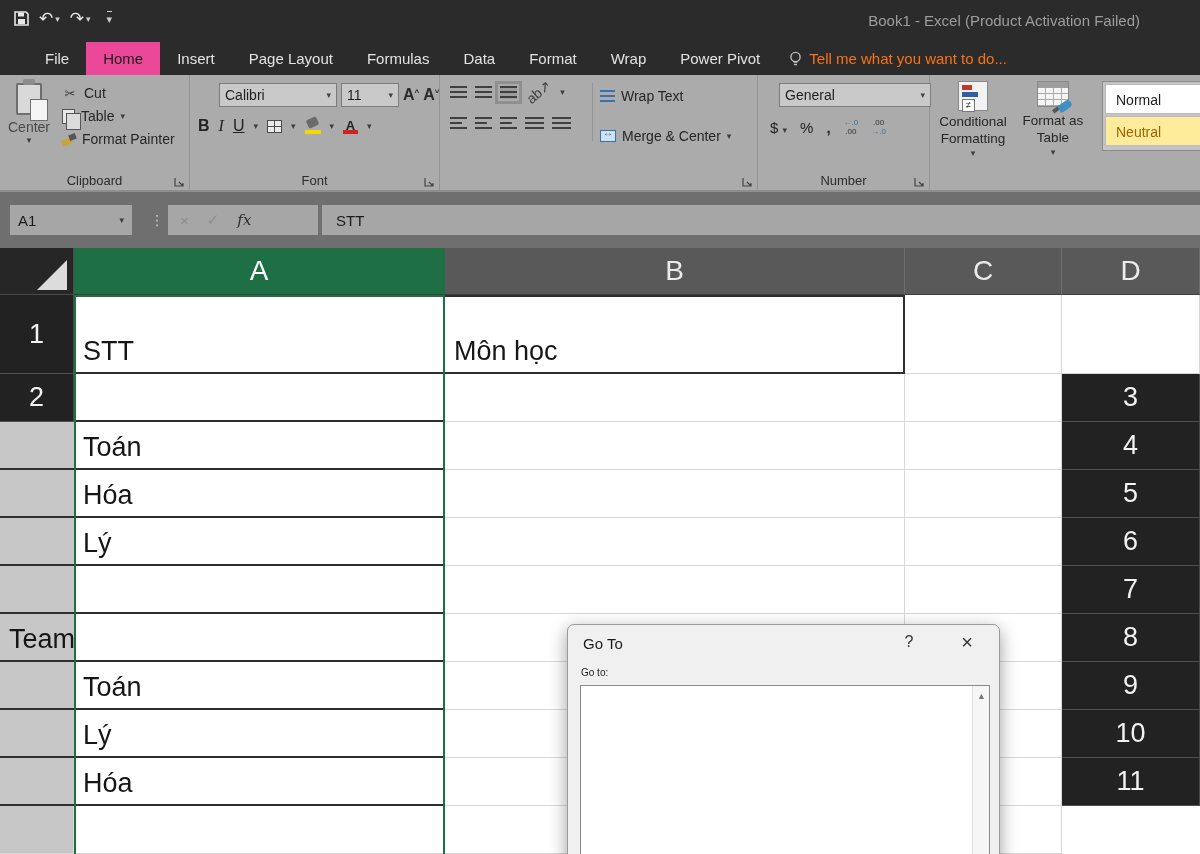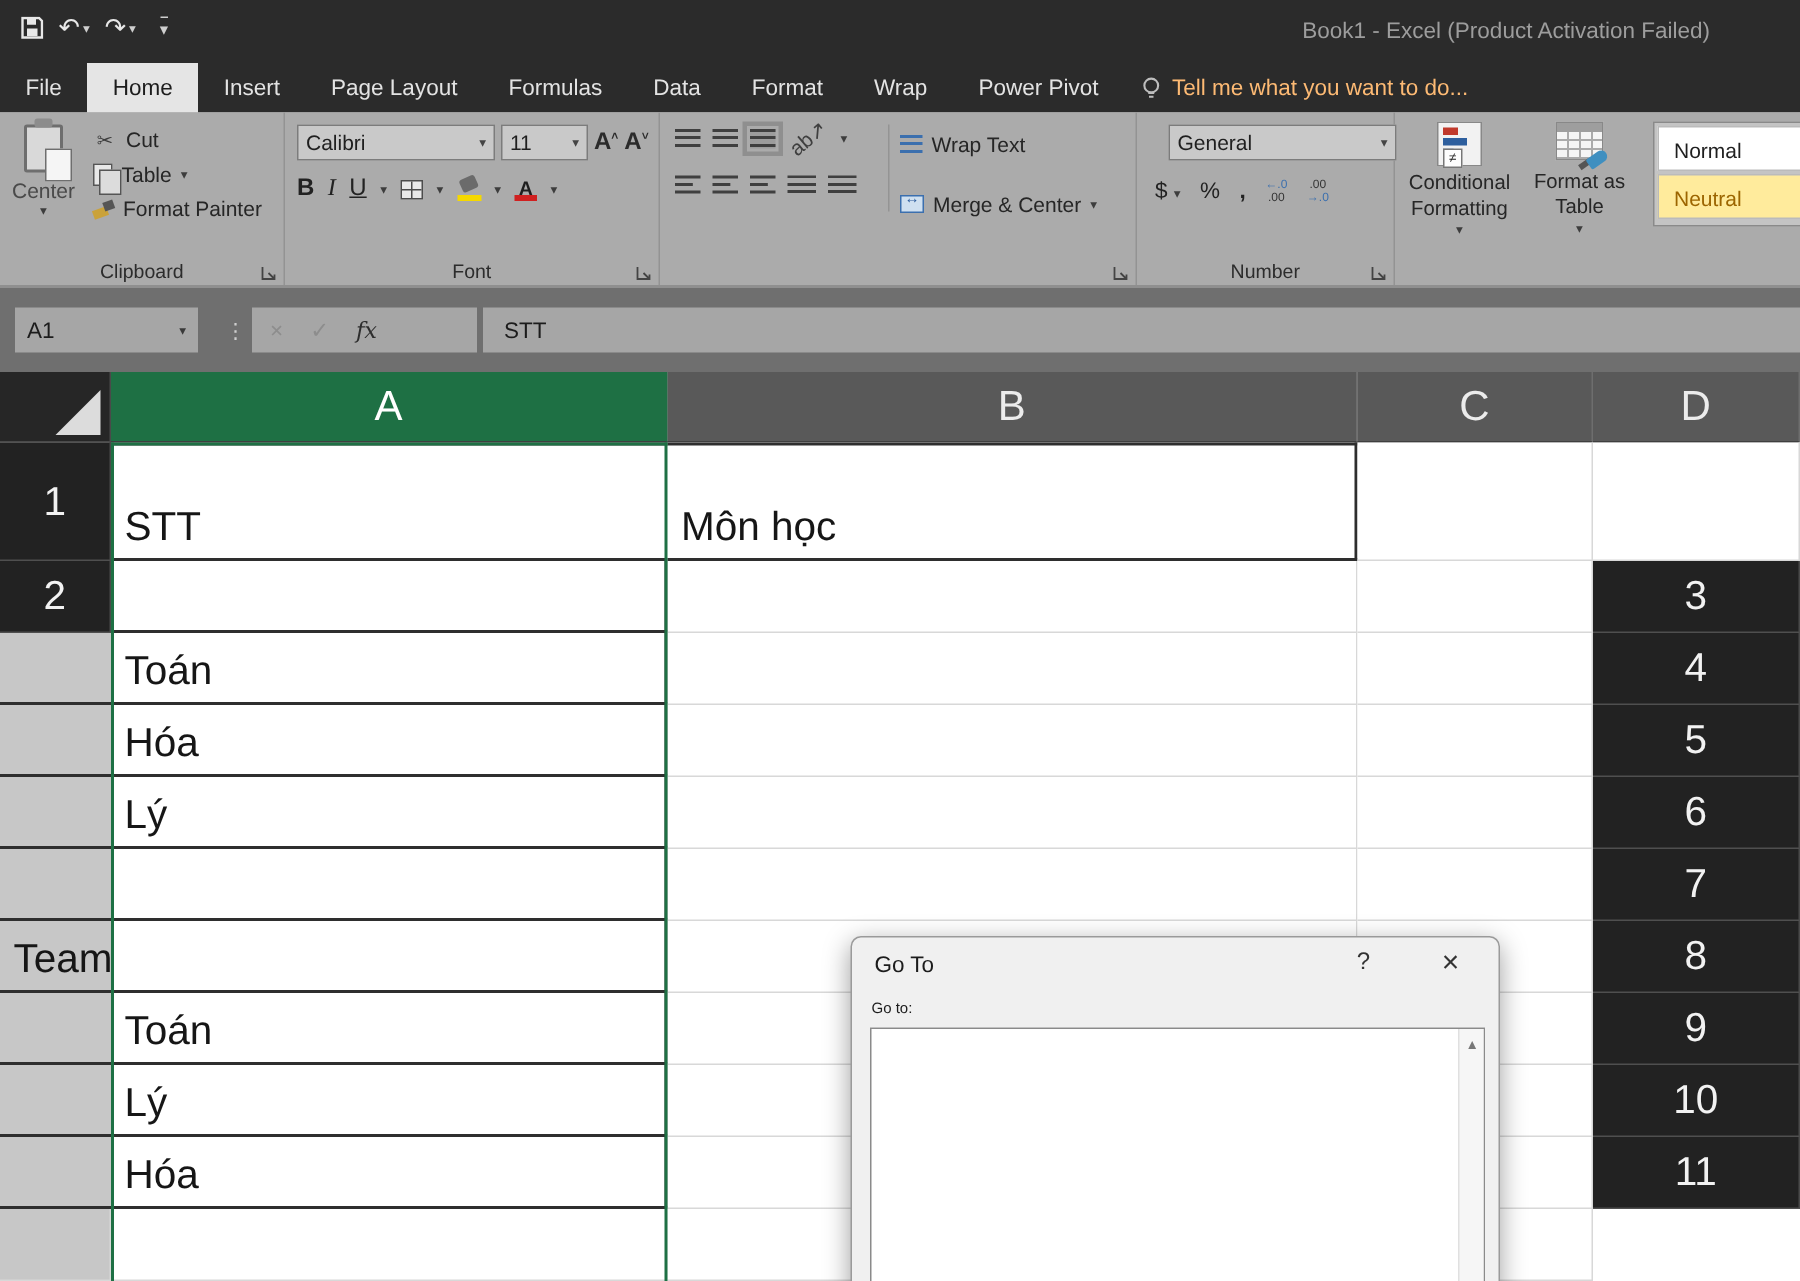--- a/index.html
+++ b/index.html
@@ -10,22 +10,22 @@
   #titlebar { position:absolute; left:0; top:0; width:1200px; height:42px; background:#2b2b2b; }
   .qat { position:absolute; left:14px; top:8px; display:flex; align-items:center; gap:10px; color:#e8e8e8; }
   .qat .qbtn { display:flex; align-items:center; gap:2px; font-size:17px; color:#e8e8e8; }
   .qat .dd { font-size:9px; color:#cfcfcf; }
   .qat .qat-more { font-size:11px; color:#cfcfcf; border-top:1px solid #cfcfcf; padding-top:1px; margin-left:6px; }
   #window-title { position:absolute; right:60px; top:12px; font-size:15px; color:#9d9d9d; }
 
   
   #tabrow { position:absolute; left:0; top:42px; width:1200px; height:33px; background:#2b2b2b; display:flex; align-items:flex-end; }
   .tab { height:33px; line-height:33px; padding:0 17px; font-size:15px; color:#e3e3e3; cursor:default; }
-  .tab.active { background:#e5e5e5; color:#1d1d1d; }
-  #tellme { display:flex; align-items:center; gap:7px; height:33px; padding:0 12px; color:#fdba74; font-size:15px; }
+  .tab.active { background:#ec4899; color:#1d1d1d; }
+  #tellme { display:flex; align-items:center; gap:7px; height:33px; padding:0 12px; color:#f97316; font-size:15px; }
 
   
   #ribbon { position:absolute; left:0; top:75px; width:1200px; height:117px; background:#ababab; border-bottom:2px solid #8f8f8f; display:flex; }
   .rgroup { position:relative; height:100%; border-right:1px solid #939393; }
   .glabel { position:absolute; bottom:2px; left:0; right:0; text-align:center; font-size:13px; color:#2c2c2c; }
   .launcher { position:absolute; bottom:3px; right:5px; width:10px; height:10px; }
   .launcher svg { display:block; }
   .gcontent { position:absolute; left:0; top:6px; right:0; bottom:22px; }
 
   
@@ -167,21 +167,21 @@
     <span class="qbtn">
         <span>↷</span>
         <span class="dd">▾</span>
       </span>
     <span class="qat-more">▾</span>
   </div>
   <div id="window-title">Book1 - Excel (Product Activation Failed)</div>
 </div>
 
 <div id="tabrow">
-  <div id="tab-strip" style="display:flex;">
+  <div id="tab-strip" style="display:flex;padding-left:28px;">
       <div class="tab">File</div>
       <div class="tab active">Home</div>
       <div class="tab">Insert</div>
       <div class="tab">Page Layout</div>
       <div class="tab">Formulas</div>
       <div class="tab">Data</div>
       <div class="tab">Format</div>
       <div class="tab">Wrap</div>
       <div class="tab">Power Pivot</div>
     </div>
@@ -223,21 +223,21 @@
     <div class="launcher">
         <svg width="10" height="10" viewBox="0 0 10 10">
           <path d="M1 1v8h8M5 5l4 4M9 6v3h-3" stroke="#444" fill="none" stroke-width="1.2"></path>
         </svg>
       </div>
   </div>
 
   <div class="rgroup" id="g-font">
     <div class="gcontent">
       <div class="fr1">
-        <div class="combo" style="width:132px;">
+        <div class="combo" style="width:118px;margin-left:21px;">
             <span>Calibri</span>
             <span class="dd">▾</span>
           </div>
         <div class="combo" style="width:58px;">
             <span>11</span>
             <span class="dd">▾</span>
           </div>
         <span class="grow-a"><span>A</span><sup>˄</sup></span>
         <span class="grow-a"><span>A</span><sup>˅</sup></span>
       </div>

